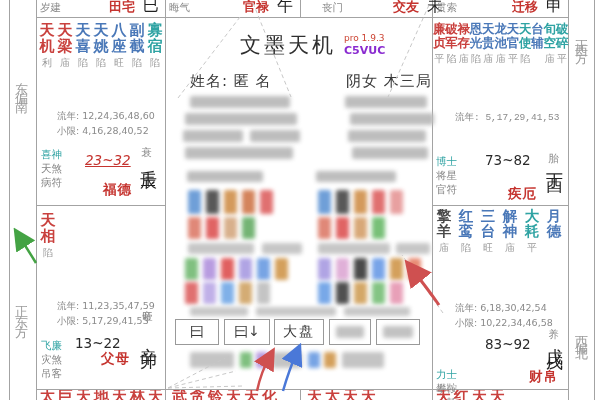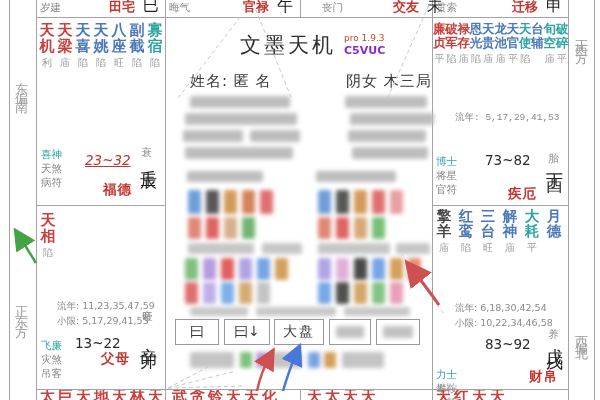--- a/index.html
+++ b/index.html
@@ -129,20 +129,24 @@
           <span class="ch">副</span>
           <span class="ch">截</span>
           <span class="st">陷</span>
         </div>
         <div class="sc c-teal">
           <span class="ch">寡</span>
           <span class="ch">宿</span>
           <span class="st">陷</span>
         </div>
       </div>
+    <div class="years" style="left:20px;top:90px;">
+      <div>流年: 12,24,36,48,60</div>
+        <div>小限: 4,16,28,40,52</div>
+    </div>
     <div class="gods" style="left:4px;top:129px;">
         <div class="g-teal">喜神</div>
         <div class="g-gray">天煞</div>
         <div class="g-gray">病符</div>
       </div>
     <div class="decade current" style="left:48px;top:134px;">23~32</div>
     <div class="pname" style="left:66px;top:163px;">福德</div>
     <div class="sg" style="left:103px;top:120px;">衰</div>
     <div class="gz" style="left:101px;top:138px;">壬辰</div>
   </div>

